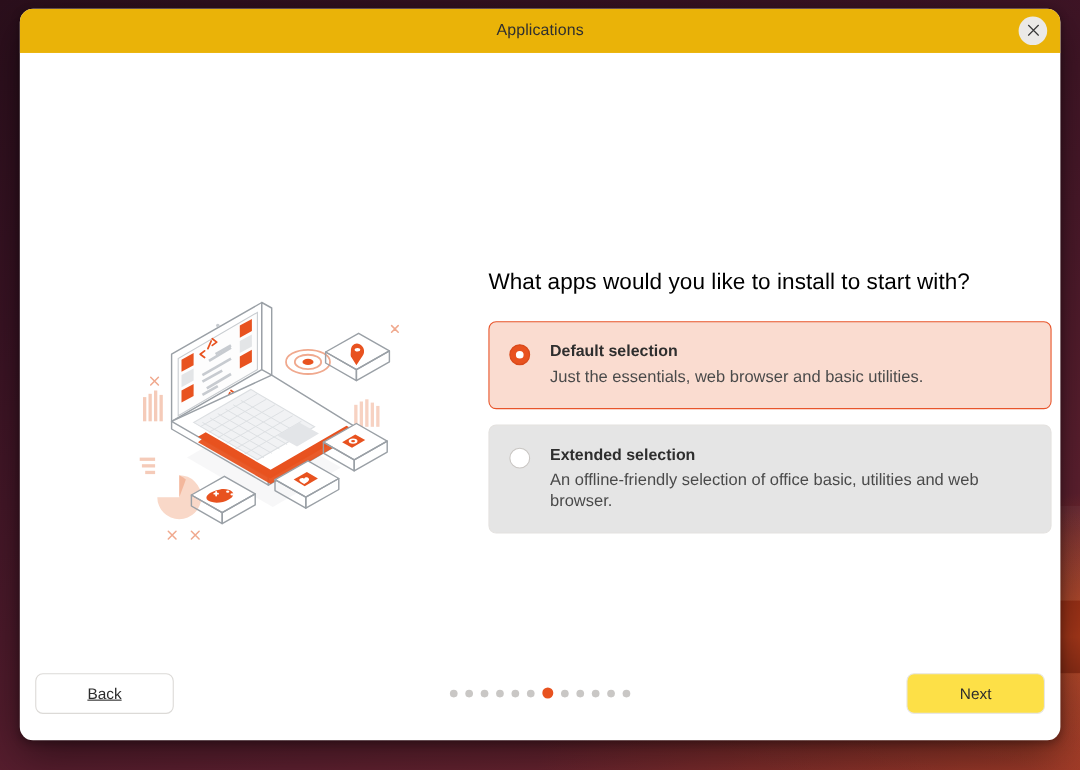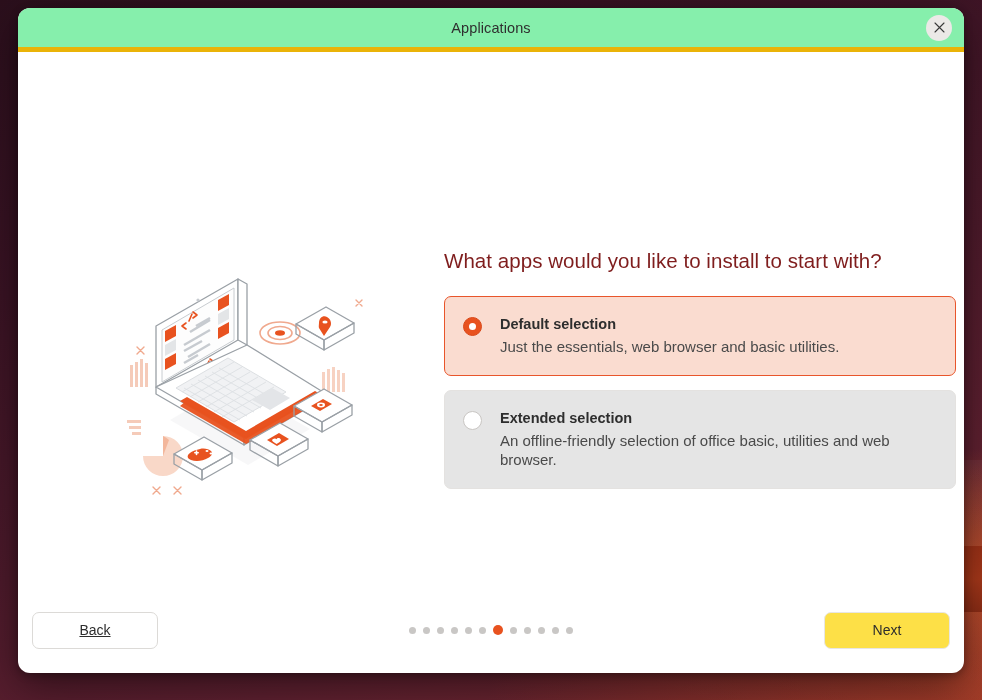--- a/index.html
+++ b/index.html
@@ -51,22 +51,22 @@
     overflow: hidden;
     display: flex;
     flex-direction: column;
   }
 
   
   #headerbar {
     position: relative;
     height: 39px;
     min-height: 39px;
-    background: #86efac;
-    border-bottom: 5px solid #eab308;
+    background: #eab308;
+    border-bottom: 1px solid #eab308;
     display: flex;
     align-items: center;
     justify-content: center;
   }
   #header-title {
     font-size: 14.5px;
     color: #2f2f2f;
     font-weight: 400;
     letter-spacing: 0.1px;
   }
@@ -108,21 +108,21 @@
   #form-col {
     position: absolute;
     left: 426px;
     top: 196px;
     width: 440px;
   }
 
   #page-heading {
     font-size: 20.5px;
     line-height: 26px;
-    color: #7f1d1d;
+    color: #000000;
     font-weight: 400;
     margin: 0 0 22px 0;
     letter-spacing: 0.05px;
   }
 
   .option-card {
     box-sizing: border-box;
     width: 512px;
     border-radius: 7px;
     display: flex;

